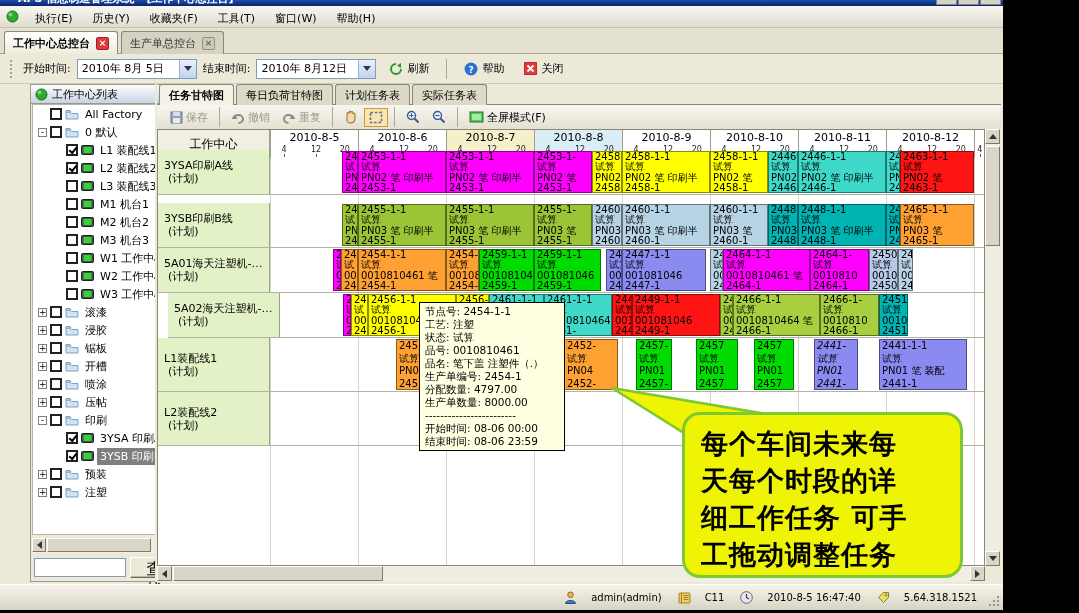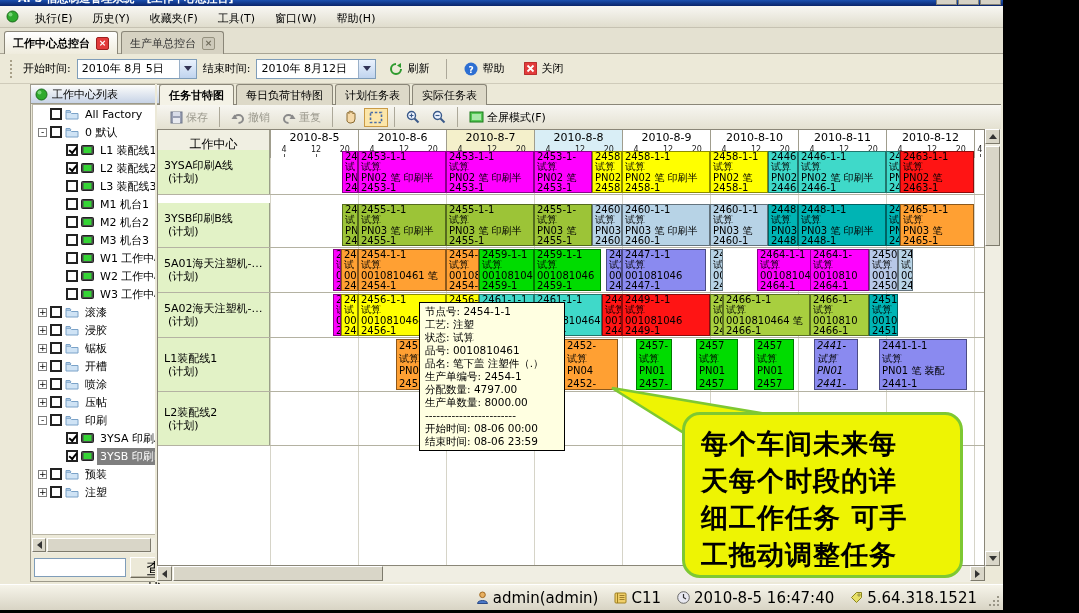--- a/index.html
+++ b/index.html
@@ -118,21 +118,21 @@
   
   .callout{position:absolute;left:682px;top:412px;width:281px;height:166px;background:#eef403;
            border:3px solid #7ec832;border-radius:18px;z-index:50;padding:10px 8px 0 16px;}
   .callout div{font-size:27px;font-weight:bold;line-height:37px;letter-spacing:1px;white-space:nowrap;}
   .tailsvg{position:absolute;left:598px;top:376px;z-index:49;}
 
   
   .statusbar{position:absolute;left:0;top:584px;width:1003px;height:26px;
              background:linear-gradient(#f6f4ea,#d8d4c4);border-top:1px solid #fff;
              display:flex;align-items:center;justify-content:flex-end;gap:16px;padding-right:26px;}
-  .sitem{display:inline-flex;align-items:center;gap:4px;font-size:15px;white-space:nowrap;}
+  .sitem{display:inline-flex;align-items:center;gap:14px;font-size:10px;white-space:nowrap;}
   .sgrip{position:absolute;right:3px;bottom:3px;width:12px;height:12px;
          background:radial-gradient(circle at 2px 10px,#9a9687 1px,transparent 1.5px),
                     radial-gradient(circle at 6px 6px,#9a9687 1px,transparent 1.5px),
                     radial-gradient(circle at 10px 2px,#9a9687 1px,transparent 1.5px),
                     radial-gradient(circle at 6px 10px,#9a9687 1px,transparent 1.5px),
                     radial-gradient(circle at 10px 6px,#9a9687 1px,transparent 1.5px),
                     radial-gradient(circle at 10px 10px,#9a9687 1px,transparent 1.5px);}
 </style>
 </head>
 <body>
@@ -863,21 +863,21 @@
                 <div>试算</div>
                 <div>001081046</div>
                 <div>2447-1</div>
               </div>
               <div class="bar" style="left: 552px; width: 13px; background: rgb(183, 211, 230);">
                 <div>246</div>
                 <div>试</div>
                 <div>001</div>
                 <div>246</div>
               </div>
-              <div class="bar" style="left: 599px; width: 87px; background: rgb(255, 0, 255);">
+              <div class="bar" style="left: 565px; width: 87px; background: rgb(255, 0, 255);">
                 <div>2464-1-1</div>
                 <div>试算</div>
                 <div>0010810461 笔</div>
                 <div>2464-1</div>
               </div>
               <div class="bar" style="left: 652px; width: 59px; background: rgb(255, 0, 255);">
                 <div>2464-1-</div>
                 <div>试算</div>
                 <div>0010810</div>
                 <div>2464-1</div>
@@ -888,21 +888,21 @@
                 <div>00108</div>
                 <div>2450-</div>
               </div>
               <div class="bar" style="left: 740px; width: 15px; background: rgb(183, 211, 230);">
                 <div>24</div>
                 <div>试</div>
                 <div>00</div>
                 <div>24</div>
               </div>
             </div>
-            <div class="grow" style="top: 163px; height: 45px;">
+            <div class="grow" style="top: 163px; height: 45px; margin-left: 10px;">
               <div class="rlabel">
                 <div class="n1">5A02海天注塑机-…</div>
                 <div class="n2">(计划)</div>
               </div>
               <div class="bar" style="left: 175px; width: 8px; background: rgb(255, 0, 255);">
                 <div>245</div>
                 <div>试</div>
                 <div>001</div>
                 <div>245</div>
               </div>

